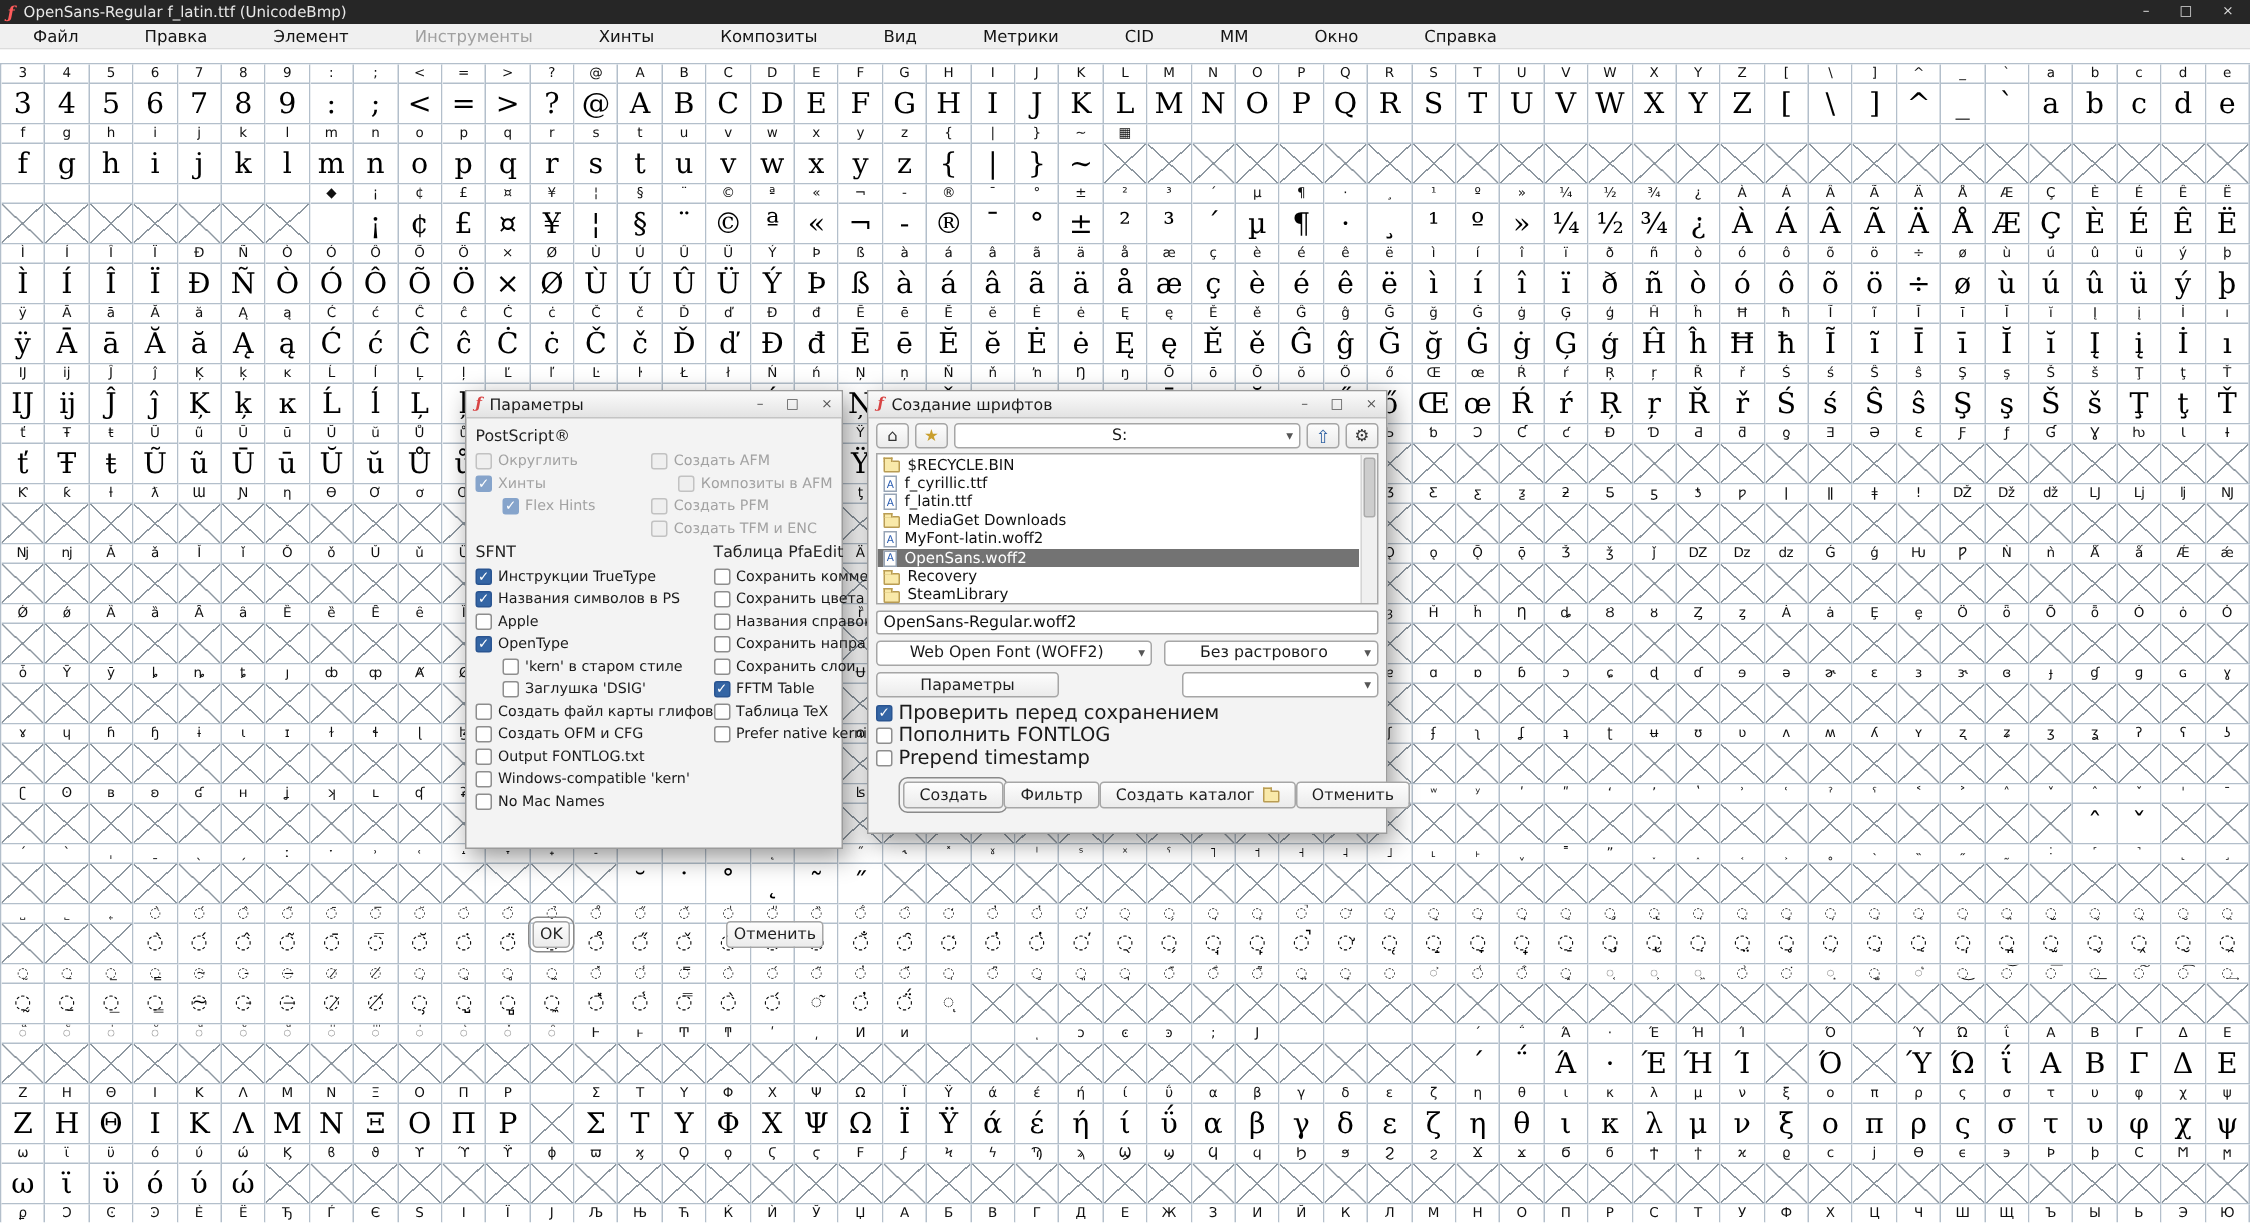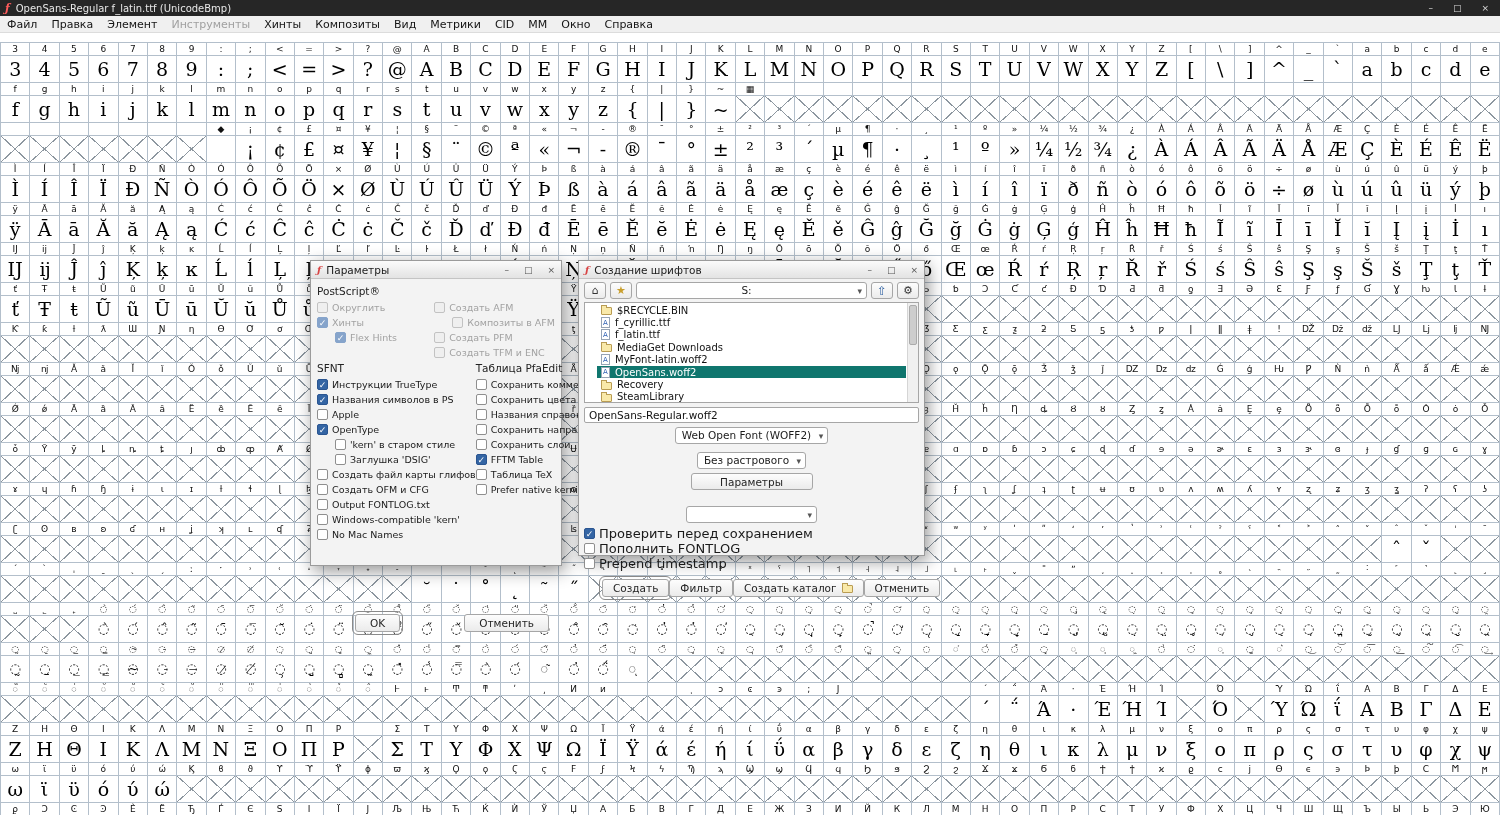--- a/index.html
+++ b/index.html
@@ -7,42 +7,42 @@
   body { font-family:"DejaVu Sans", sans-serif; background:#fff; position:relative; }
 
   
   .titlebar { height:16px; background:#262626; color:#e8e8e8; display:flex; align-items:center; font-size:10px; padding:0 5px; }
   .app-icon { color:#ff5b5b; font-family:"DejaVu Serif",serif; font-style:italic; font-weight:bold; font-size:11px; margin-right:6px; }
   .win-controls { margin-left:auto; display:flex; gap:20px; padding-right:6px; font-size:9px; color:#dcdcdc; }
   .win-controls span { cursor:default; }
 
   
   .menubar { height:17px; background:#f0f0f0; border-bottom:1px solid #dcdcdc; display:flex; align-items:center; font-size:11px; color:#141414; }
-  .menu-item { padding:1px 7px; white-space:nowrap; }
+  .menu-item { padding:1px 22px; white-space:nowrap; }
   .menu-item.disabled { color:#a0a0a0; }
 
   
   .grid-area { position:absolute; top:33px; left:0; right:0; bottom:0; background:#fff; padding-top:9px; overflow:hidden; }
   .glyph-grid { display:grid; grid-template-columns:repeat(51,1fr); width:1500px; border-top:1px solid #b3bfcb; border-left:1px solid #b3bfcb; }
   .cell { height:40px; border-right:1px solid #b3bfcb; border-bottom:1px solid #b3bfcb; overflow:hidden; background:#fff; }
   .cell-header { height:13px; line-height:12px; text-align:center; font-size:9px; border-bottom:1px solid #b3bfcb; overflow:hidden; color:#101010; }
   .cell-glyph { height:26px; line-height:26px; text-align:center; font-family:"DejaVu Serif", serif; font-size:19px; color:#000; overflow:hidden; }
   .cell-glyph.small { font-size:13px; }
   .cell.missing .cell-glyph {
     background-image:
       linear-gradient(to top right, transparent calc(50% - 0.5px), #8d97a0 calc(50% - 0.5px), #8d97a0 calc(50% + 0.5px), transparent calc(50% + 0.5px)),
       linear-gradient(to bottom right, transparent calc(50% - 0.5px), #8d97a0 calc(50% - 0.5px), #8d97a0 calc(50% + 0.5px), transparent calc(50% + 0.5px));
   }
 
   
   .dialog { position:absolute; background:#f3f3f3; border:1px solid #9b9b9b; box-shadow:3px 5px 16px rgba(0,0,0,0.42); color:#1a1a1a; }
   .dlg-titlebar { height:18px; background:linear-gradient(#fbfbfb,#e3e3e3); border-bottom:1px solid #c4c4c4; display:flex; align-items:center; gap:5px; padding:0 6px; font-size:10.5px; }
   .dlg-icon { color:#d84343; font-family:"DejaVu Serif",serif; font-style:italic; font-weight:bold; font-size:10px; }
   .dlg-controls { margin-left:auto; display:flex; gap:15px; font-size:9px; color:#555; }
-  .btn { font-family:inherit; font-size:10.5px; background:linear-gradient(#fdfdfd,#ebebeb); border:1px solid #a6a6a6; border-radius:3px; padding:2px 14px; color:#1f1f1f; white-space:nowrap; }
+  .btn { font-family:inherit; font-size:10.5px; background:linear-gradient(#fdfdfd,#ebebeb); border:1px solid #a6a6a6; border-radius:3px; padding:2px 4px; color:#1f1f1f; white-space:nowrap; }
   .btn.default { outline:1px solid #8a8a8a; outline-offset:2px; }
   .cb-row { display:flex; align-items:center; gap:4px; height:15px; }
   .cb-row.indent { padding-left:18px;text-align:right; }
   .cb { width:11px; height:11px; border:1px solid #8e8e8e; background:#fff; border-radius:2px; display:flex; align-items:center; justify-content:center; font-size:9px; color:#fff; flex:none; }
   .cb.checked { background:#3465a4; border-color:#2a5591; }
   .cb.checked::before { content:"✓"; }
   .cb.disabled { border-color:#c2c2c2; background:#efefef; }
   .cb.checked.disabled { background:#86a4cb; border-color:#86a4cb; }
   .cb-label { white-space:nowrap; }
   .cb-row.disabled .cb-label { color:#a2a2a2; }
@@ -59,31 +59,31 @@
   
   #dlg-generate { left:578px; top:260px; width:347px; height:296px; font-size:10.5px; }
   .gen-toolbar { display:flex; gap:4px; align-items:center; margin:3px 5px 0; }
   .tool-btn { width:22px; height:17px; border:1px solid #a6a6a6; border-radius:3px; background:linear-gradient(#fdfdfd,#ebebeb); display:flex; align-items:center; justify-content:center; font-size:11px; color:#333; }
   .tool-btn .star { color:#c99f2e; }
   .tool-btn .up { color:#3465a4; font-size:12px; }
   .combo { position:relative; border:1px solid #a6a6a6; border-radius:3px; background:#fff; height:17px; line-height:15px; padding:0 16px 0 6px; text-align:center; overflow:hidden; white-space:nowrap; }
   .combo::after { content:"▾"; position:absolute; right:4px; top:1px; color:#555; font-size:9px; }
   .path-combo { flex:1; }
   .file-list { position:relative; margin:3px 5px 0; background:#fff; border:1px solid #a6a6a6; height:101px; overflow:hidden; }
-  .file-rows { position:absolute; left:12px; top:1px; right:12px; }
+  .file-rows { position:absolute; left:0; top:1px; right:12px; }
   .file-row { display:flex; align-items:center; gap:5px; height:12.4px; padding:0 4px; font-size:10px; color:#111; }
-  .file-row.selected { background:#0f766e; color:#fff; }
+  .file-row.selected { background:#737373; color:#fff; }
   .icon-folder { width:11px; height:8px; border:1px solid #b99c53; background:#f9e9a9; border-radius:1px; position:relative; flex:none; margin-top:2px; }
   .icon-folder::before { content:""; position:absolute; top:-3px; left:-1px; width:4px; height:2px; background:#f9e9a9; border:1px solid #b99c53; border-bottom:none; }
   .icon-font { width:9px; height:11px; border:1px solid #97a4b5; background:#fff; flex:none; display:flex; align-items:center; justify-content:center; }
   .icon-font::before { content:"A"; font-size:7px; color:#2d5fb3; }
   .list-scrollbar { position:absolute; right:0; top:0; bottom:0; width:11px; background:#f0f0f0; border-left:1px solid #d5d5d5; }
   .list-thumb { position:absolute; top:2px; left:1px; right:1px; height:40px; background:#cdcdcd; border:1px solid #ababab; border-radius:2px; }
   .filename-input { display:block; margin:4px 5px 0; width:335px; height:16px; border:1px solid #a6a6a6; border-radius:2px; background:#fff; font-family:inherit; font-size:10.5px; padding:0 4px; color:#111; }
-  .format-row, .opts-row, .names-row { display:flex; align-items:center; gap:8px; margin:4px 5px 0;flex-direction:column; }
+  .format-row, .opts-row, .names-row { display:flex; align-items:center; gap:8px; margin:4px 5px 0; }
   .format-combo { flex:1.35; }
   .bitmap-combo { flex:1; }
   .opts-btn { width:122px; height:17px; padding:0; }
   .spacer { flex:1; }
   .empty-combo { width:131px; height:17px; }
   .names-label { white-space:nowrap; }
   .rename-combo { flex:1; }
   .gen-checks { margin:3px 5px 0; }
   .gen-checks .cb-row { height:15px; font-size:13px; }
   .gen-buttons { display:flex; justify-content:space-between; margin:8px 23px 0; }

